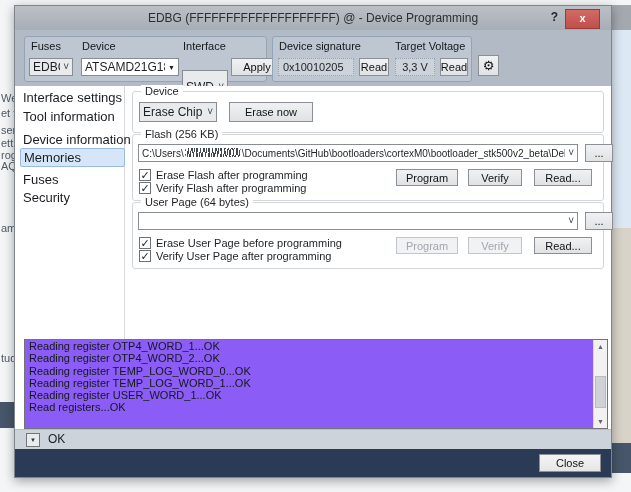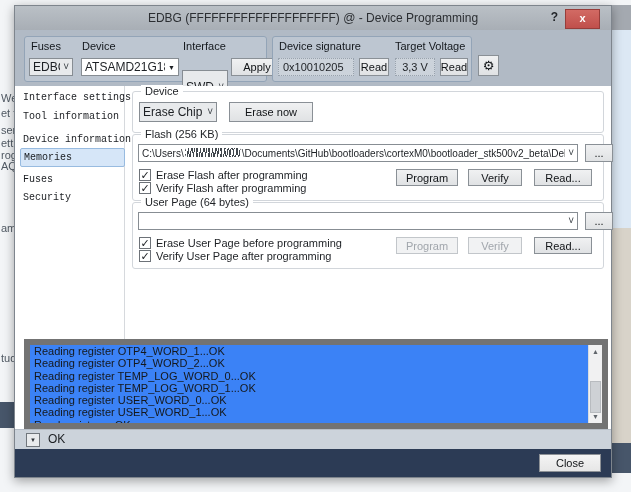--- a/index.html
+++ b/index.html
@@ -27,34 +27,34 @@
   .chev{font-size:10px;color:#3c4247;margin-left:3px;line-height:8px;}
   .darr{font-size:7px;color:#1c1f23;margin-left:3px;}
   .btn{position:absolute;background:linear-gradient(#f0f1f2,#e0e2e4);border:1px solid #8a9096;
        text-align:center;font-size:11px;color:#101316;box-sizing:border-box;
        display:flex;align-items:center;justify-content:center;}
   .btn.disabled{background:#f1f2f3;border-color:#c2c6ca;color:#a1a6ac;}
   .field{position:absolute;background:#ccd3db;border:1px dotted #98a2ad;font-size:11px;
          display:flex;align-items:center;padding:0 4px;box-sizing:border-box;}
   .content{position:absolute;left:0;top:80px;right:0;height:253px;background:#fff;}
   .sdivider{position:absolute;left:109px;top:0;bottom:0;width:1px;background:#d6d9dd;}
-  .sitem{position:absolute;left:8px;width:96px;height:17px;line-height:17px;font-size:10px;color:#1a1d21;
-         white-space:nowrap;cursor:default;font-family:Liberation Mono, monospace;}
+  .sitem{position:absolute;left:8px;width:96px;height:17px;line-height:17px;font-size:13px;color:#1a1d21;
+         white-space:nowrap;cursor:default;}
   .sitem.sel{left:5px;width:100px;padding-left:3px;background:#d6e6f8;border:1px solid #98bbe0;border-radius:2px;}
   .group{position:absolute;border:1px solid #d2d6db;border-radius:3px;}
   .glabel{position:absolute;top:-7px;left:8px;background:#fff;padding:0 4px;font-size:11px;color:#1d2024;white-space:nowrap;}
   .cbrow{position:absolute;display:flex;align-items:center;height:13px;}
   .cbbox{width:12px;height:12px;background:#fff;border:1px solid #6d7278;box-sizing:border-box;
          display:flex;align-items:center;justify-content:center;font-size:11px;line-height:10px;color:#16191d;font-weight:bold;}
   .cblabel{margin-left:5px;font-size:11px;white-space:nowrap;}
   .redact{display:inline-block;width:56px;height:9px;margin:0 1px;border-radius:3px;
           background:repeating-linear-gradient(100deg,#41474d 0 1px,transparent 1px 3px),
                      repeating-linear-gradient(80deg,#41474d 0 1px,transparent 1px 4px);}
-  .logwrap{position:absolute;left:9px;top:333px;width:584px;height:90px;background:#3b82f6;
-           border:6px solid #737373;box-sizing:border-box;overflow:hidden;}
+  .logwrap{position:absolute;left:9px;top:333px;width:584px;height:90px;background:#8b5cf6;
+           border:1px solid #737373;box-sizing:border-box;overflow:hidden;}
   .logline{padding:0 4px;font-size:11px;line-height:12.3px;color:#15181b;white-space:nowrap;}
   .sbar{position:absolute;right:0;top:0;bottom:0;width:13px;background:#f1f1f2;border-left:1px solid #dadcdf;}
   .sarrow{position:absolute;left:0;width:13px;height:13px;text-align:center;font-size:7px;line-height:13px;color:#60656b;}
   .sthumb{position:absolute;left:1px;width:11px;top:36px;height:32px;background:#ced1d5;border:1px solid #b8bbbf;box-sizing:border-box;}
   .statusbar{position:absolute;left:0;top:423px;right:0;height:20px;background:#ccd3db;border-top:1px solid #b6bdc6;}
   .expbtn{position:absolute;left:11px;top:3px;width:14px;height:14px;background:#e9ebed;border:1px solid #70767c;
           box-sizing:border-box;text-align:center;font-size:6px;line-height:12px;color:#30353a;}
   .statustext{position:absolute;left:33px;top:2px;font-size:12px;color:#1b1e22;}
   .footer{position:absolute;left:0;top:443px;right:0;height:28px;background:#2c3b55;}
   .closefoot{position:absolute;right:10px;top:5px;width:62px;height:18px;background:linear-gradient(#f4f4f4,#e6e6e6);
@@ -212,21 +212,20 @@
           <span>Read...</span>
         </div>
       </div>
     </div>
 
     <div class="logwrap">
       <div class="logline">Reading register OTP4_WORD_1...OK</div>
       <div class="logline">Reading register OTP4_WORD_2...OK</div>
       <div class="logline">Reading register TEMP_LOG_WORD_0...OK</div>
       <div class="logline">Reading register TEMP_LOG_WORD_1...OK</div>
-      <div class="logline">Reading register USER_WORD_0...OK</div>
       <div class="logline">Reading register USER_WORD_1...OK</div>
       <div class="logline">Read registers...OK</div>
       <div class="sbar">
         <div class="sarrow" style="top:0">▲</div>
         <div class="sthumb"></div>
         <div class="sarrow" style="bottom:0">▼</div>
       </div>
     </div>
 
     <div class="statusbar">

